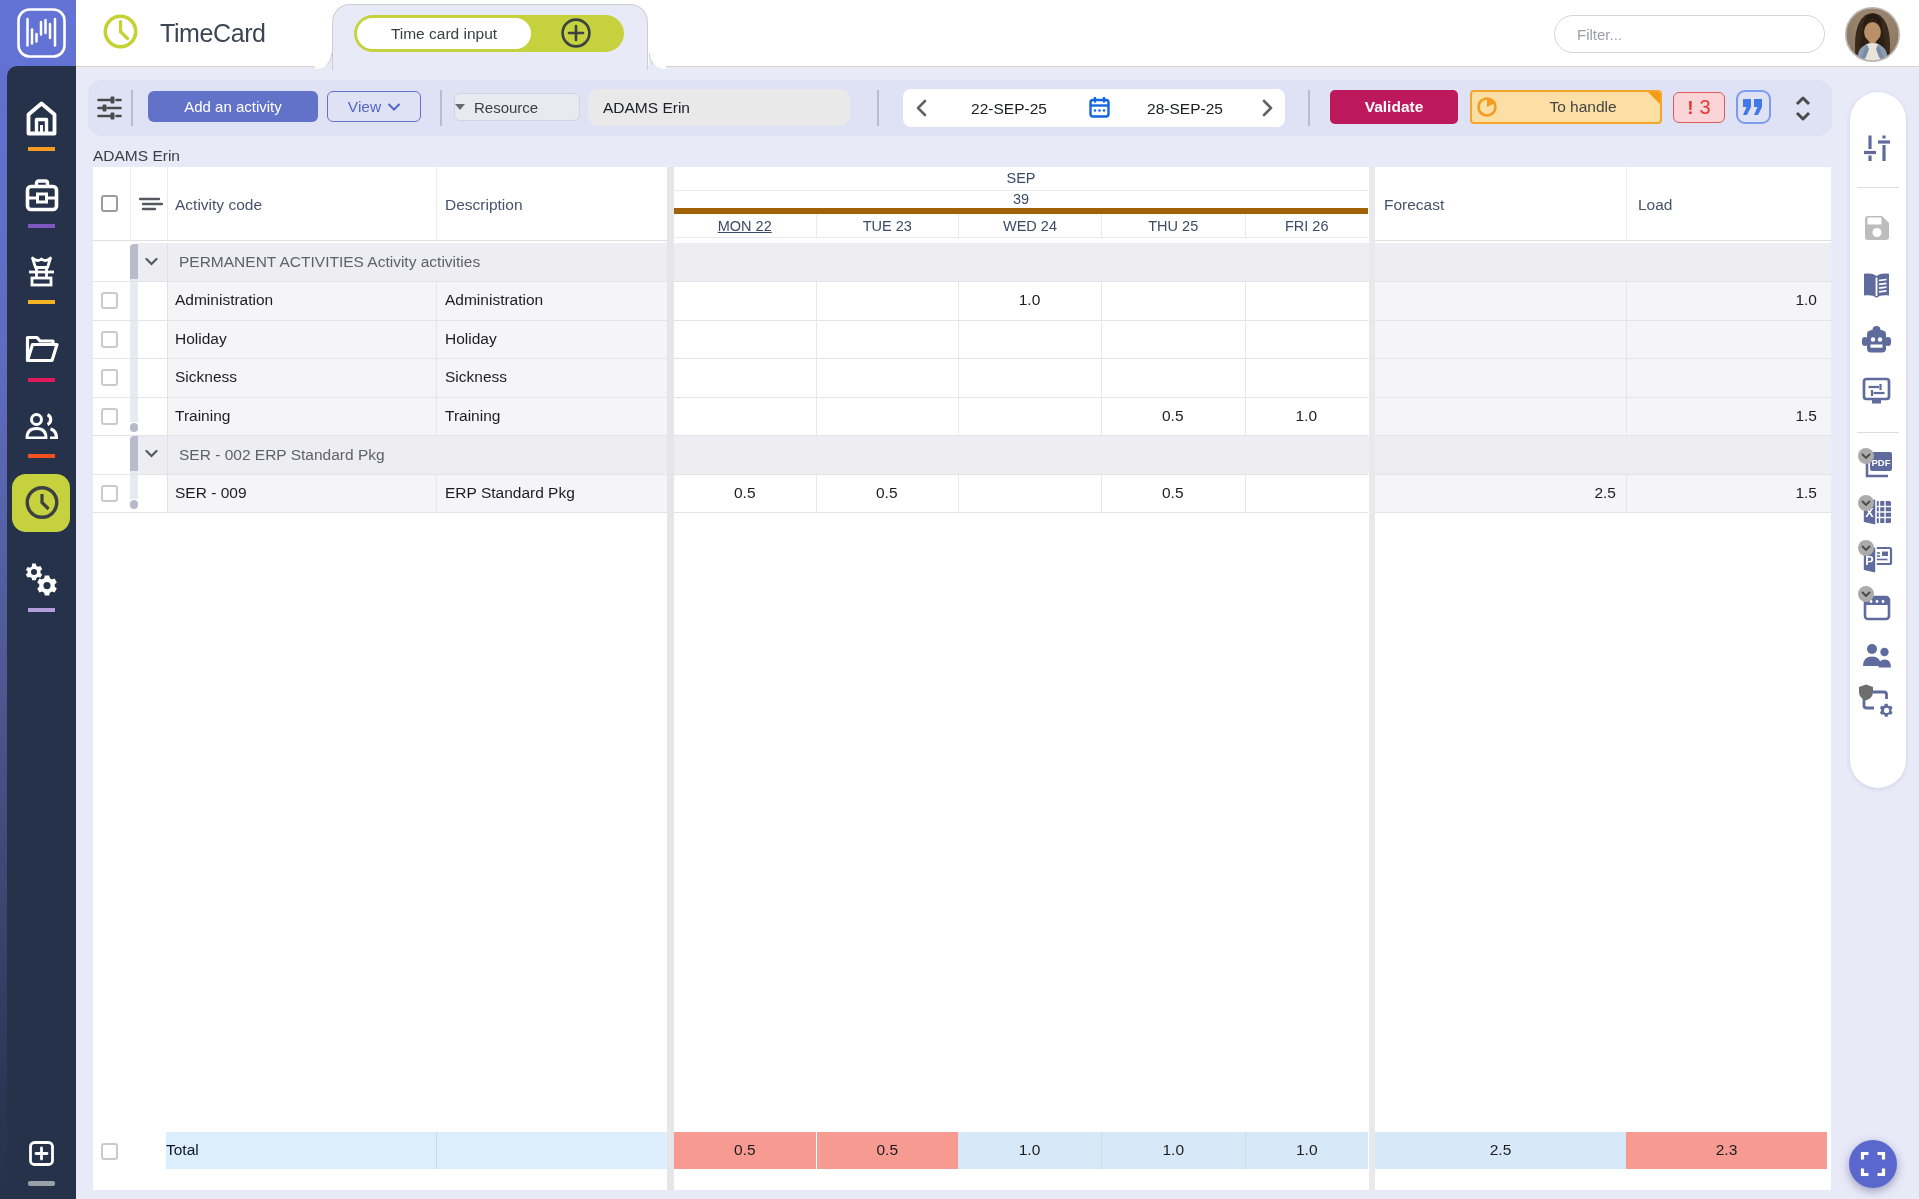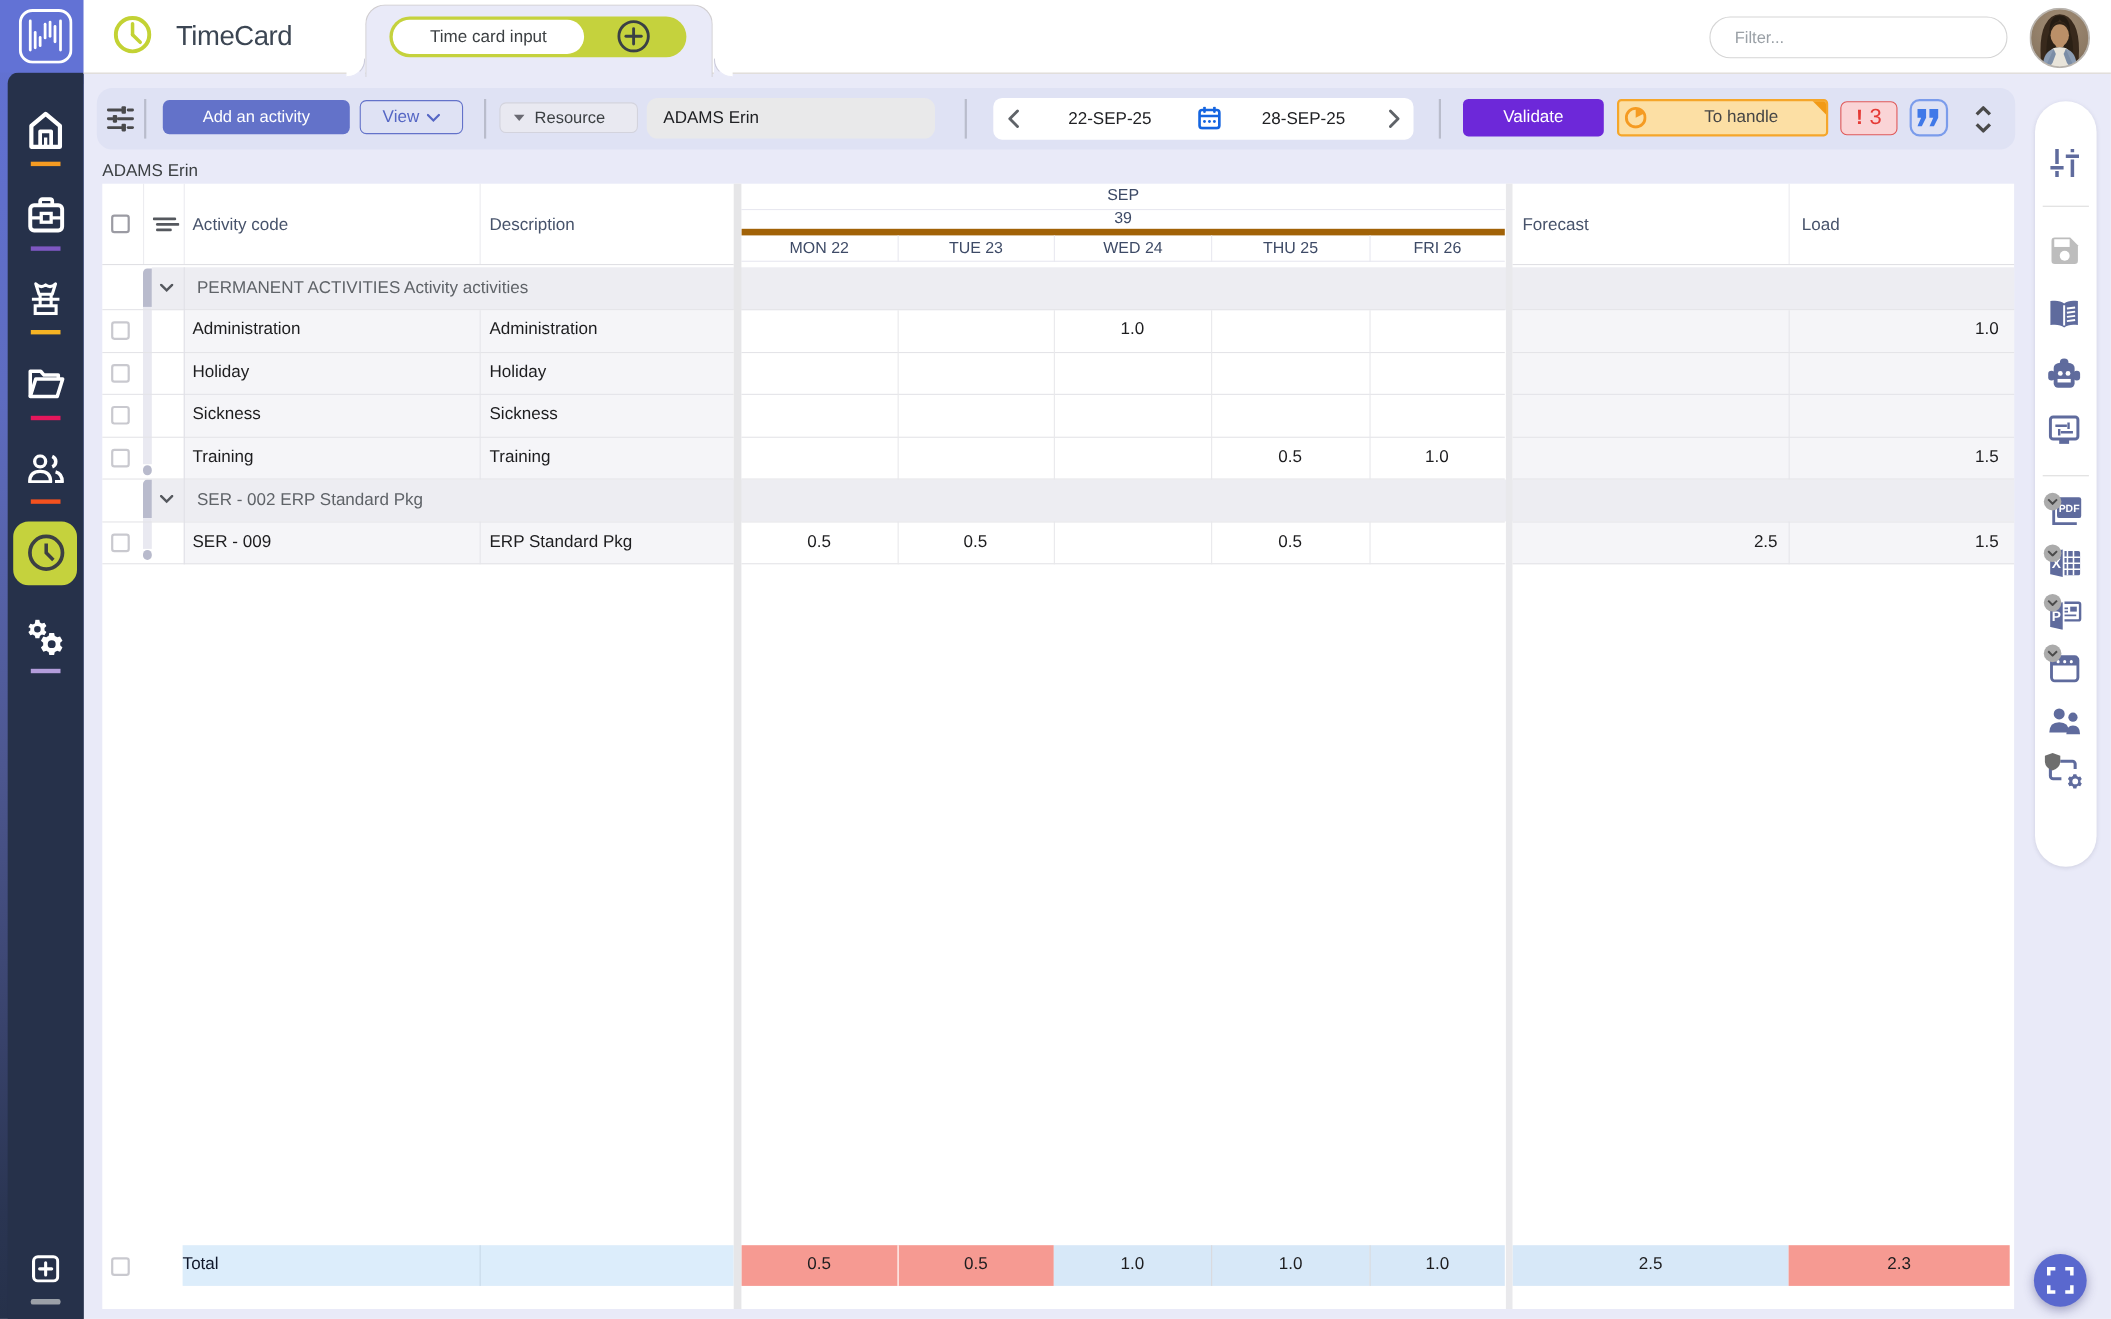--- a/index.html
+++ b/index.html
@@ -158,21 +158,21 @@
   </g>
 </svg>
 <div class="abs" style="left:131px;top:90px;width:1.5px;height:36px;background:#b9bccb;"></div>
 <div class="abs" style="left:148px;top:91px;width:170px;height:31px;background:#6372c9;border-radius:6px;color:#fff;font-size:15px;font-weight:500;display:flex;align-items:center;justify-content:center;">Add an activity</div>
 <div class="abs" style="left:327px;top:91px;width:94px;height:31px;border:1.5px solid #6372c9;border-radius:6px;color:#5566c4;font-size:15.5px;font-weight:500;display:flex;align-items:center;justify-content:center;gap:7px;">View
   <svg width="12" height="8" viewBox="0 0 12 8">
       <path d="M1,1.5 L6,6.5 L11,1.5" fill="none" stroke="#5566c4" stroke-width="2" stroke-linecap="round"></path>
     </svg>
 </div>
 <div class="abs" style="left:440px;top:90px;width:1.5px;height:36px;background:#b9bccb;"></div>
-<div class="abs" style="left:454px;top:93px;width:126px;height:28px;background:#e9e9f1;border:1px solid #d3d3dd;border-radius:6px;display:flex;align-items:center;padding-left:12px;gap:9px;font-size:15px;color:#3c4043;">
+<div class="abs" style="left:454px;top:93px;width:126px;height:28px;background:#e9e9f1;border:1px solid #d3d3dd;border-radius:6px;display:flex;align-items:center;gap:9px;font-size:15px;color:#3c4043;">
   <svg width="10" height="6" viewBox="0 0 10 6">
       <path d="M0,0 L5,6 L10,0 Z" fill="#6a6a72"></path>
     </svg>Resource
 </div>
 <div class="abs" style="left:588px;top:89px;width:262px;height:37px;background:#e9e9ea;border-radius:10px;display:flex;align-items:center;padding-left:15px;font-size:15.5px;color:#202124;">ADAMS Erin</div>
 <div class="abs" style="left:877px;top:90px;width:1.5px;height:36px;background:#b9bccb;"></div>
 <div class="abs" style="left:903px;top:89px;width:382px;height:38px;background:#fff;border-radius:8px;"></div>
 <svg class="abs" style="left:914px;top:99px;" width="14" height="18" viewBox="0 0 14 18">
     <path d="M11,2 L4,9 L11,16" fill="none" stroke="#5f6368" stroke-width="2.6" stroke-linecap="round" stroke-linejoin="round"></path>
   </svg>
@@ -186,21 +186,21 @@
       <circle cx="6" cy="13.5" r="1.3"></circle>
       <circle cx="10.5" cy="13.5" r="1.3"></circle>
       <circle cx="15" cy="13.5" r="1.3"></circle>
     </g>
 </svg>
 <div class="abs" style="left:1136px;top:100px;width:98px;font-size:15.5px;color:#202124;text-align:center;">28-SEP-25</div>
 <svg class="abs" style="left:1261px;top:99px;" width="14" height="18" viewBox="0 0 14 18">
     <path d="M3,2 L10,9 L3,16" fill="none" stroke="#5f6368" stroke-width="2.6" stroke-linecap="round" stroke-linejoin="round"></path>
   </svg>
 <div class="abs" style="left:1308px;top:90px;width:1.5px;height:36px;background:#b9bccb;"></div>
-<div class="abs" style="left:1330px;top:90px;width:128px;height:34px;background:#6d28d9;border-radius:5px;color:#fff;font-size:15.5px;font-weight:400;display:flex;align-items:center;justify-content:center;">Validate</div>
+<div class="abs" style="left:1330px;top:90px;width:128px;height:34px;background:#be185d;border-radius:5px;color:#fff;font-size:15.5px;font-weight:700;display:flex;align-items:center;justify-content:center;">Validate</div>
 
 <div class="abs" style="left:1470px;top:90px;width:192px;height:34px;background:#fcdfa4;border:2px solid #f5a62a;border-radius:4px;overflow:hidden;">
   <div class="abs" style="right:-2px;top:-2px;width:0;height:0;border-left:16px solid transparent;border-top:16px solid #f29a16;"></div>
 </div>
 <svg class="abs" style="left:1477px;top:97px;" width="20" height="20" viewBox="0 0 20 20">
   <circle cx="10" cy="10" r="8.5" fill="none" stroke="#f59b22" stroke-width="2.6"></circle>
   <path d="M10,10 V2 A8,8 0 0 1 17.2,6.5 Z" fill="#f59b22"></path>
 </svg>
 <div class="abs" style="left:1518px;top:98px;width:130px;font-size:15.5px;color:#454545;text-align:center;">To handle</div>
 
@@ -236,21 +236,21 @@
       <line x1="4" y1="7" x2="23" y2="7"></line>
       <line x1="4" y1="12" x2="16" y2="12"></line>
   </g>
 </svg>
 <div class="abs" style="left:175px;top:196px;font-size:15.5px;color:#47536b;">Activity code</div>
 <div class="abs" style="left:445px;top:196px;font-size:15.5px;color:#47536b;">Description</div>
 
 <div class="abs" style="left:674px;top:167px;width:694px;height:23.5px;border-bottom:1px solid #e8e8f0;font-size:14.5px;color:#3d4a66;display:flex;align-items:center;justify-content:center;">SEP</div>
 <div class="abs" style="left:674px;top:190.5px;width:694px;height:23.5px;border-bottom:6px solid #a16207;font-size:14.5px;color:#3d4a66;display:flex;align-items:center;justify-content:center;">39</div>
 <div class="abs" style="left:674px;top:214px;width:694px;height:24px;border-bottom:1px solid #e8e8f0;"></div>
-<div class="abs" style="left:674px;top:214px;width:141.5px;height:24px;font-size:14.5px;color:#3d4a66;display:flex;align-items:center;justify-content:center;">MON 22</div>
+<div class="abs" style="left:674px;top:214px;width:141.5px;height:24px;font-size:14.5px;color:#3d4a66;display:flex;align-items:center;justify-content:center;text-decoration:underline;">MON 22</div>
 <div class="abs" style="left:815.5px;top:214px;width:142.5px;height:24px;font-size:14.5px;color:#3d4a66;display:flex;align-items:center;justify-content:center;border-left:1px solid #e8e8f0;">TUE 23</div>
 <div class="abs" style="left:958px;top:214px;width:143px;height:24px;font-size:14.5px;color:#3d4a66;display:flex;align-items:center;justify-content:center;border-left:1px solid #e8e8f0;">WED 24</div>
 <div class="abs" style="left:1101px;top:214px;width:143.5px;height:24px;font-size:14.5px;color:#3d4a66;display:flex;align-items:center;justify-content:center;border-left:1px solid #e8e8f0;">THU 25</div>
 <div class="abs" style="left:1244.5px;top:214px;width:123.5px;height:24px;font-size:14.5px;color:#3d4a66;display:flex;align-items:center;justify-content:center;border-left:1px solid #e8e8f0;">FRI 26</div>
 
 <div class="abs" style="left:1375px;top:167px;width:456px;height:74px;border-bottom:1px solid #e0e0e4;"></div>
 <div class="abs" style="left:1384px;top:196px;font-size:15.5px;color:#47536b;">Forecast</div>
 <div class="abs" style="left:1638px;top:196px;font-size:15.5px;color:#47536b;">Load</div>
 
 <div class="abs" style="left:138px;top:243px;width:1693px;height:38.5px;background:#ededf2;"></div>

